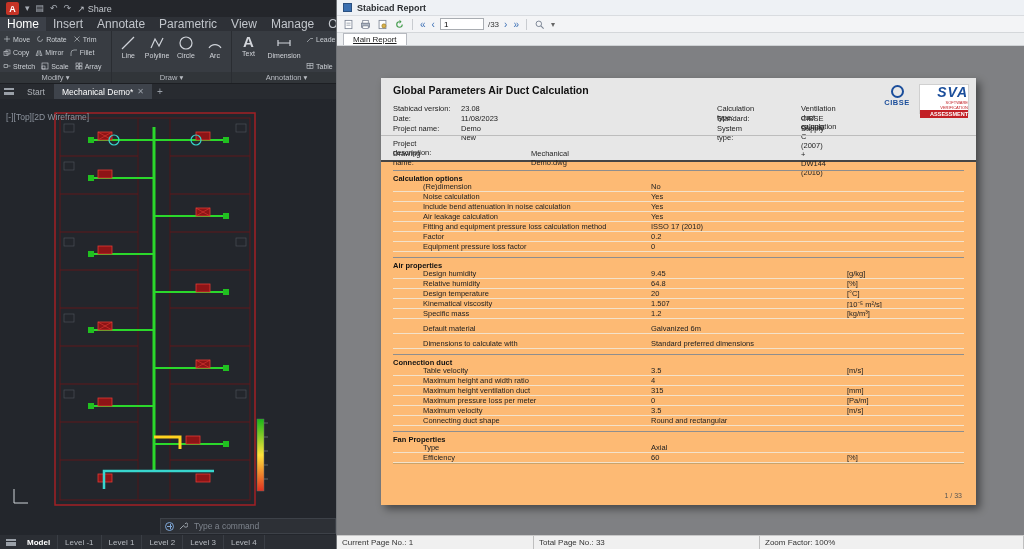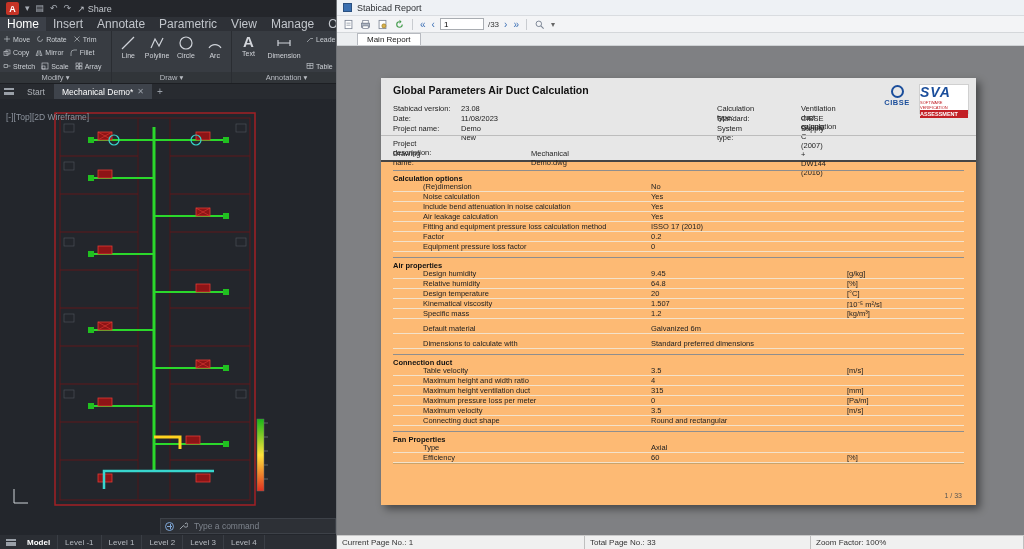--- a/index.html
+++ b/index.html
@@ -65,59 +65,59 @@
   .st-item{padding:0 7px;height:100%;display:flex;align-items:center;border-right:1px solid #3a3e45;}
   .st-item.model{color:#fff;font-weight:bold;}
   .st-coords{position:absolute;left:312px;color:#b6bac0;margin-top:26px;}
 
   
   .rpt-window{position:absolute;left:336px;top:0;width:688px;height:549px;background:#f2f3f5;
     border-left:1px solid #6f7276;z-index:10;display:flex;flex-direction:column;}
   .rpt-titlebar{height:16px;background:#eef1f5;display:flex;align-items:center;gap:5px;
     padding:0 6px;border-bottom:1px solid #d9dce0;}
   .rpt-appicon{width:9px;height:9px;background:#3a6fb0;border:1px solid #2a5080;}
-  .rpt-title{font-size:9px;color:#2c2f33;}
+  .rpt-title{font-size:9px;color:#2c2f33;font-weight:bold;}
   .rpt-toolbar{height:17px;background:#f3f4f6;border-bottom:1px solid #d4d7da;display:flex;
     align-items:center;gap:4px;padding:0 5px;}
   .tb-icon{width:13px;height:13px;display:flex;align-items:center;justify-content:center;}
   .tb-icon svg{width:11px;height:11px;}
   .tb-sep{width:1px;height:11px;background:#c9ccd0;margin:0 2px;}
   .tb-nav{color:#3b6fb5;font-size:10px;line-height:13px;padding:0 1px;}
   .tb-pageinput{width:44px;height:12px;border:1px solid #a9adb2;background:#fff;font-size:8px;
     padding:0 3px;font-family:"Liberation Sans",sans-serif;}
   .tb-pagetotal{font-size:8px;color:#333;}
   .rpt-tabstrip{height:13px;background:#eceef0;border-bottom:1px solid #cfd2d5;display:flex;align-items:flex-end;}
-  .rpt-tab{margin-left:20px;background:#fff;border:1px solid #b7bac0;border-bottom:none;font-size:8px;
-    color:#222;padding:1px 9px;}
+  .rpt-tab{margin-left:6px;background:#fff;border:1px solid #b7bac0;border-bottom:none;font-size:8px;
+    color:#222;padding:1px 9px;text-decoration:underline;}
   .rpt-viewer{flex:1;background:#7f8083;position:relative;overflow:hidden;}
   .rpt-page{position:absolute;left:44px;top:32px;width:595px;height:427px;background:#fdba74;
     box-shadow:4px 4px 8px rgba(0,0,0,.45);}
   .rpt-statusbar{height:14px;background:#f0f0f0;border-top:1px solid #c9c9c9;display:flex;font-size:8px;color:#333;}
   .sb-cell{display:flex;align-items:center;padding:0 5px;border-right:1px solid #bfbfbf;background:#f0f0f0;}
-  .sb-cell:nth-child(1){width:248px;}
+  .sb-cell:nth-child(1){width:197px;}
   .sb-cell:nth-child(2){width:226px;}
   .sb-cell:nth-child(3){flex:1;}
 
   
   .pg-headband{position:absolute;left:0;top:0;right:0;height:84px;background:#e7e7e7;
     border-bottom:2px solid #454545;}
   .pg-title{position:absolute;left:12px;top:6px;font-size:10.5px;font-weight:bold;color:#111;}
   .hl-row,.hr-row,.hx-row{position:absolute;font-size:7.5px;color:#222;}
   .hl-label{position:absolute;left:12px;width:90px;}
   .hl-value{position:absolute;left:80px;}
   .hr-label{position:absolute;left:336px;}
   .hr-value{position:absolute;left:420px;}
   .hx-label{position:absolute;left:12px;}
   .hx-value{position:absolute;left:150px;}
   .hx-sep{position:absolute;left:0;right:0;top:57px;border-top:1px solid #bdbdbd;}
   .logo-cibse{position:absolute;left:498px;top:7px;width:36px;height:27px;color:#1b4e9b;}
   .cibse-ring{width:13px;height:13px;border:2px solid #1b4e9b;border-radius:50%;margin:0 auto;}
   .cibse-text{font-size:7.5px;font-weight:bold;text-align:center;letter-spacing:.5px;}
   .logo-sva{position:absolute;left:538px;top:6px;width:50px;height:30px;background:#fff;
-    border:1px solid #d0d0d0;text-align:left;}
+    border:1px solid #d0d0d0;text-align:right;}
   .sva-big{font-size:14px;font-weight:bold;font-style:italic;color:#1b4e9b;line-height:15px;letter-spacing:1px;}
   .sva-line1{font-size:4px;color:#c22026;line-height:5px;}
   .sva-line2{background:#c22026;color:#fff;font-size:5.5px;font-weight:bold;line-height:8px;}
 
   .pg-body{position:absolute;left:12px;top:92px;right:12px;border-bottom:1px solid #caa36a;}
   .rpt-h{height:12px;padding-top:3px;border-top:1px solid #8e8e8e;font-size:7.5px;font-weight:bold;color:#111;}
   .rpt-sp{height:5px;}
   .rpt-row{height:10px;display:flex;font-size:7.5px;color:#222;border-bottom:1px solid #f3e2ca;padding-left:30px;}
   .rpt-row .rl{width:228px;flex:0 0 228px;overflow:hidden;white-space:nowrap;}
   .rpt-row .rv{width:196px;flex:0 0 196px;overflow:hidden;white-space:nowrap;}

